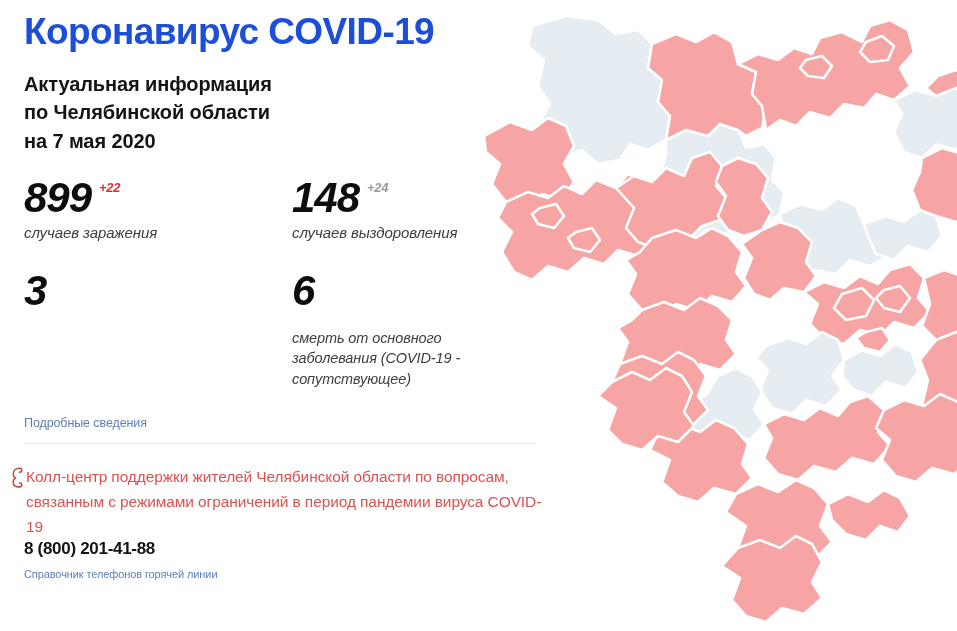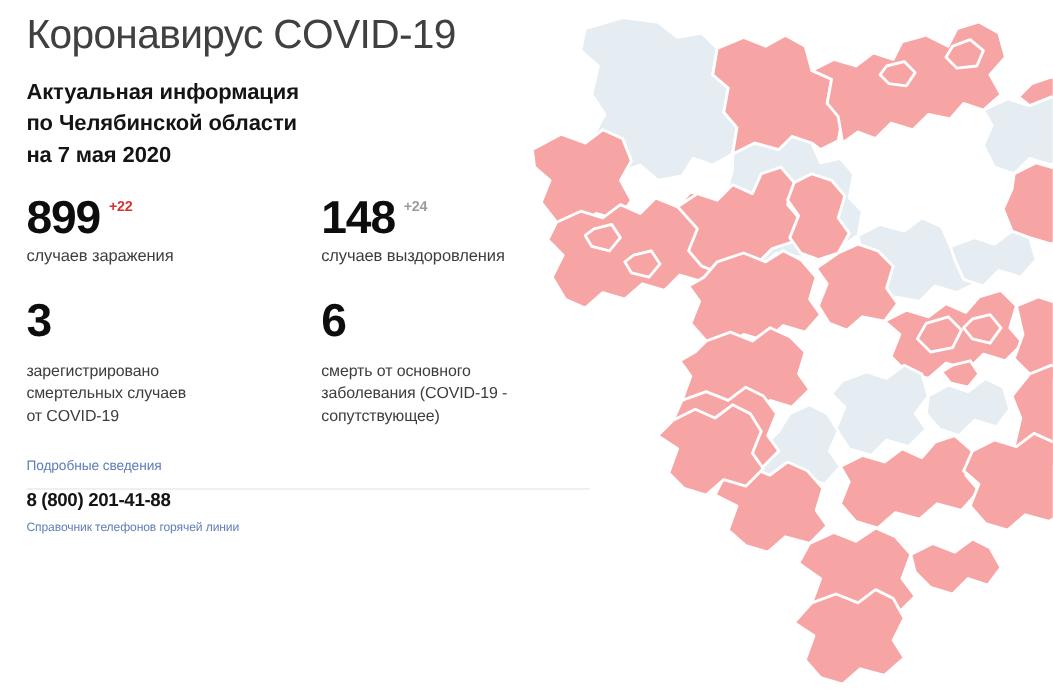--- a/index.html
+++ b/index.html
@@ -29,23 +29,23 @@
   
   #content {
     position: absolute;
     left: 0; top: 0;
     width: 560px;
     height: 631px;
     padding: 12px 0 0 24px;
   }
 
   #title {
-    color: #404040;
+    color: #1d4ed8;
     font-size: 37px;
-    font-weight: normal;
+    font-weight: bold;
     letter-spacing: -0.6px;
     line-height: 1.08;
     white-space: nowrap;
   }
 
   #subtitle {
     margin-top: 18px;
     color: #141414;
     font-size: 20px;
     font-weight: bold;
@@ -53,21 +53,21 @@
     letter-spacing: -0.1px;
   }
 
   
   .stat-row {
     display: flex;
   }
   #stat-row-1 { margin-top: 22px; }
   #stat-row-2 { margin-top: 26px; }
 
-  .stat-cell { width: 272px; }
+  .stat-cell { width: 272px; font-style: italic; }
 
   .stat-value-line {
     display: flex;
     align-items: flex-start;
     line-height: 1;
   }
   .stat-number {
     font-size: 42px;
     font-weight: bold;
     color: #0d0d0d;
@@ -236,41 +236,46 @@
         <div class="stat-label">случаев выздоровления</div>
       </div>
     </div>
 
     
     <div id="stat-row-2" class="stat-row">
       <div class="stat-cell">
         <div class="stat-value-line">
           <span class="stat-number">3</span>
         </div>
-        <div class="stat-label-small">
-          <div>зарегистрировано</div>
-          <div>смертельных случаев</div>
-          <div>от COVID-19</div>
-        </div>
       </div>
       <div class="stat-cell">
         <div class="stat-value-line">
           <span class="stat-number">6</span>
         </div>
         <div class="stat-label-small">
           <div>смерть от основного</div>
           <div>заболевания (COVID-19 -</div>
           <div>сопутствующее)</div>
         </div>
       </div>
     </div>
 
     <div id="details-link">Подробные сведения</div>
 
     <div id="divider"></div>
 
+    <div id="callcenter">
+      <div id="phone-icon">
+        <svg width="18" height="22" viewBox="0 0 18 22" fill="none" xmlns="http://www.w3.org/2000/svg">
+          <path d="M11.5 2.2 C7.6 2.2 5.2 4.6 5.2 8.0 C5.2 9.9 6.1 11.2 7.3 12.1 C6.1 13.0 5.2 14.4 5.2 16.2 C5.2 19.6 7.6 21.0 11.5 21.0" stroke="#C9403F" stroke-width="1.5" stroke-linecap="round" fill="none"></path>
+          <path d="M11.5 2.2 C13.0 2.2 13.8 3.0 13.8 4.2 C13.8 5.4 13.0 6.2 11.5 6.2" stroke="#C9403F" stroke-width="1.5" stroke-linecap="round" fill="none"></path>
+          <path d="M11.5 17.0 C13.0 17.0 13.8 17.8 13.8 19.0 C13.8 20.2 13.0 21.0 11.5 21.0" stroke="#C9403F" stroke-width="1.5" stroke-linecap="round" fill="none"></path>
+        </svg>
+      </div>
+      <div id="callcenter-text">Колл-центр поддержки жителей Челябинской области по вопросам, связанным с режимами ограничений в период пандемии вируса COVID-19</div>
+    </div>
 
     <div id="phone-number">8 (800) 201-41-88</div>
 
     <div id="hotline-link">Справочник телефонов горячей линии</div>
 
   </div>
 </div>
 
 </body></html>

